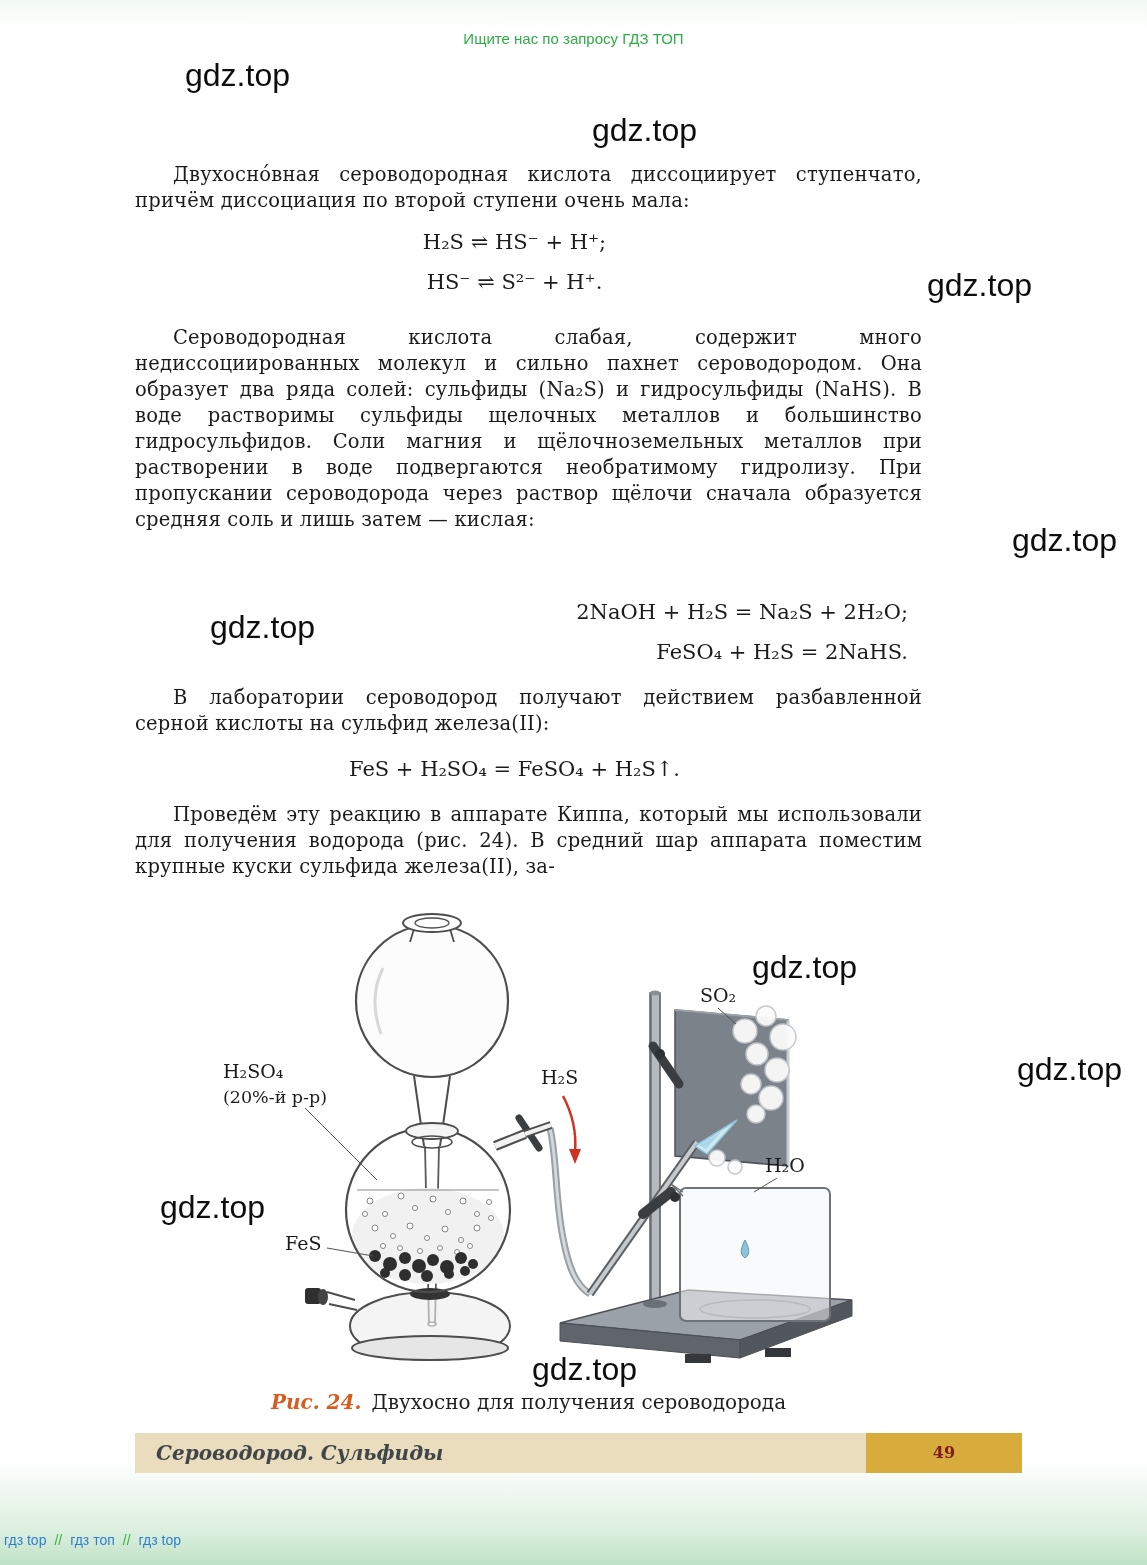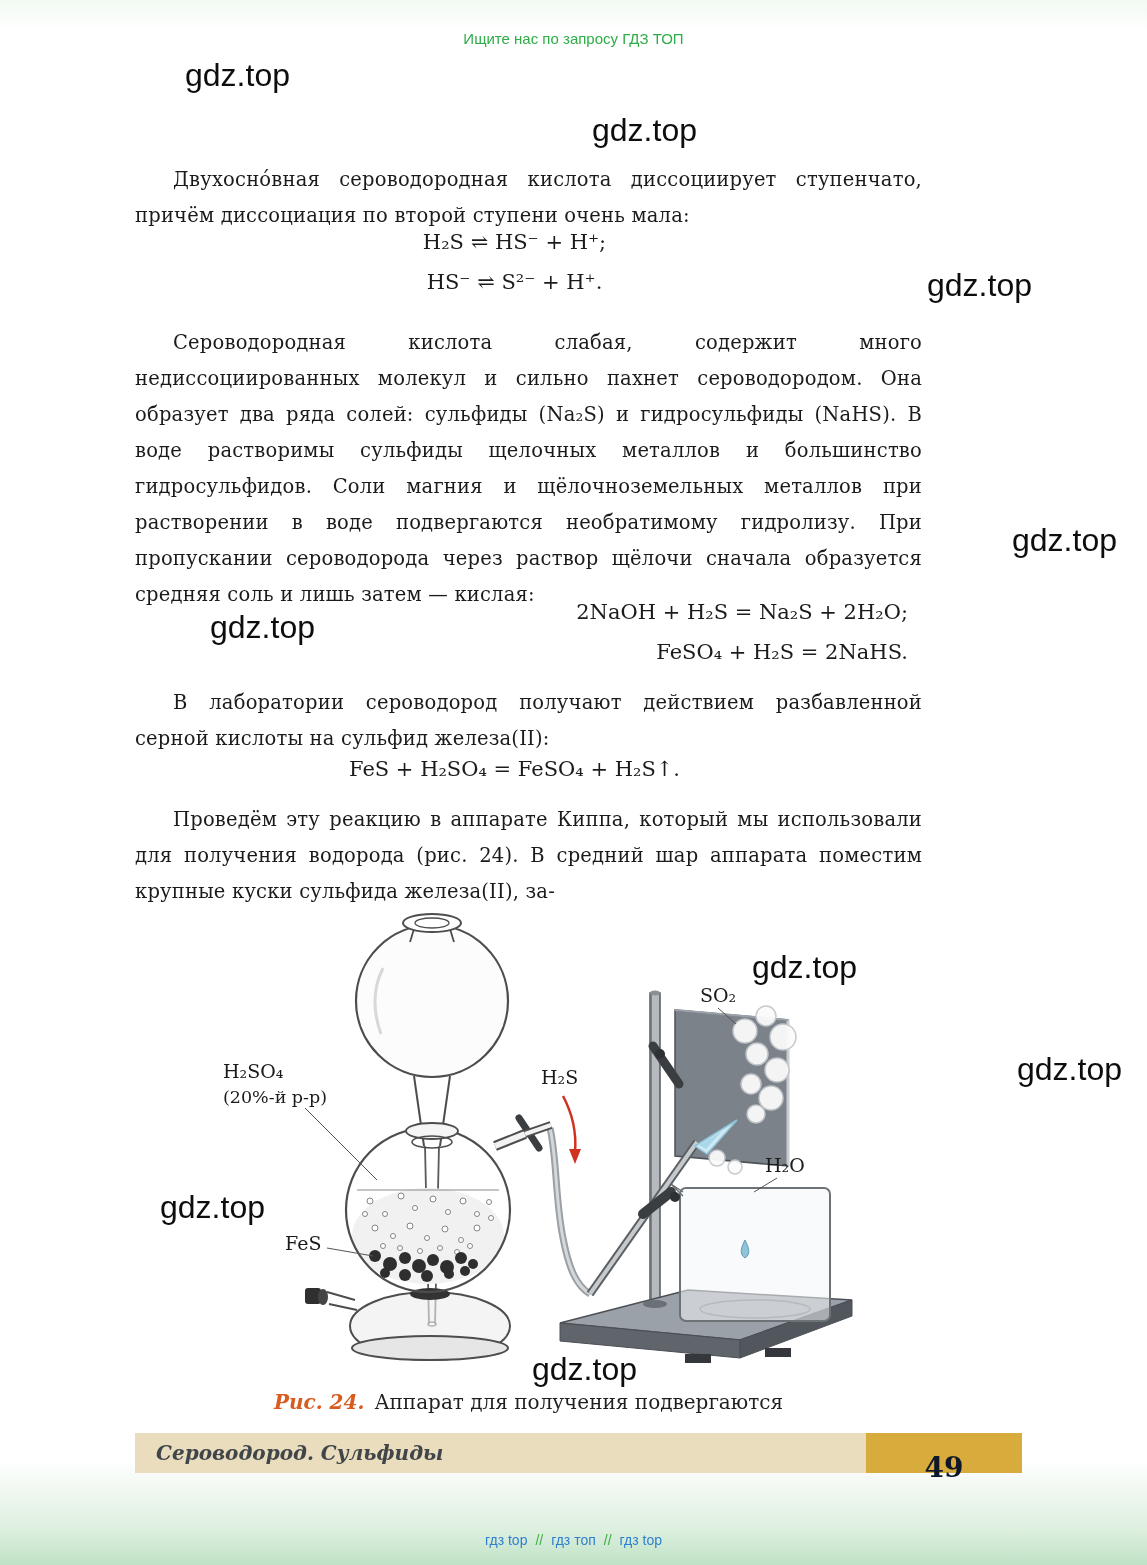--- a/index.html
+++ b/index.html
@@ -12,21 +12,21 @@
   .banner {
     position:absolute; top:8px; left:0; width:100%; text-align:center;
     font-family:"Liberation Sans", sans-serif; font-size:15px; color:#2ead46;margin-top:22px;
   }
   .wm {
     position:absolute; font-family:"Liberation Sans", sans-serif; font-weight:500;
     font-size:32px; color:#0d0d0d; white-space:nowrap; z-index:5;
   }
   .tb {
     position:absolute; left:135px; width:787px;
-    font-size:19.5px; line-height:36px; color:#1b1b1b;
+    font-size:19.5px; line-height:26px; color:#1b1b1b;
     text-align:justify; letter-spacing:0.2px;
   }
   .tb.indent { text-indent:38px; }
   .eq {
     position:absolute; left:121px; width:787px; text-align:center;
     font-size:21px; color:#1b1b1b;
   }
   .eq .eq-line { margin-bottom:16px; }
   .figure-wrap { position:absolute; left:205px; top:896px; width:680px; height:486px; }
   svg text { font-family:"DejaVu Serif", serif; font-size:19px; fill:#1b1b1b; }
@@ -41,23 +41,23 @@
     background:#e9ddbd;
   }
   .footer-title {
     position:absolute; left:21px; top:0; line-height:40px;
     font-size:20px; font-weight:bold; font-style:italic; color:#40454a;
   }
   .page-num-box {
     position:absolute; right:0; top:0; width:156px; height:40px;
     background:#d8ac3c; text-align:center;
   }
-  .page-num { line-height:40px; font-size:28px; font-weight:bold; color:#0f172a;margin-top:15px; }
+  .page-num { line-height:40px; font-size:16px; font-weight:bold; color:#7f1d1d; }
   .bottom-links {
-    position:absolute; left:0; top:1532px; width:100%; text-align:center;
+    position:absolute; left:0; top:1532px; width:100%; 
     font-family:"Liberation Sans", sans-serif; font-size:14px; z-index:6;
   }
   .bottom-links a { color:#2f7fd0; text-decoration:none; margin:0 4px; cursor:pointer; }
   .bottom-links .sep { color:#3cb043; margin:0 4px; }
 </style>
 </head>
 <body>
 
 <div class="page">
 
@@ -268,21 +268,21 @@
         <text x="560" y="276">H₂O</text>
         <line x1="572" y1="282" x2="549" y2="296" stroke="#555555" stroke-width="1"></line>
 
         <text x="80" y="354">FeS</text>
         <line x1="122" y1="352" x2="168" y2="360" stroke="#555555" stroke-width="1"></line>
       </g>
     </svg>
   </div>
 
   <div class="caption">
-    <span class="cap-label">Рис. 24.</span><span>Аппарат для получения подвергаются</span>
+    <span class="cap-label">Рис. 24.</span><span>Двухосно для получения сероводорода</span>
   </div>
 
   <div class="footer-bar">
     <div class="footer-title">Сероводород. Сульфиды</div>
     <div class="page-num-box">
       <div class="page-num">49</div>
     </div>
   </div>
 
   <div class="bottom-links">

